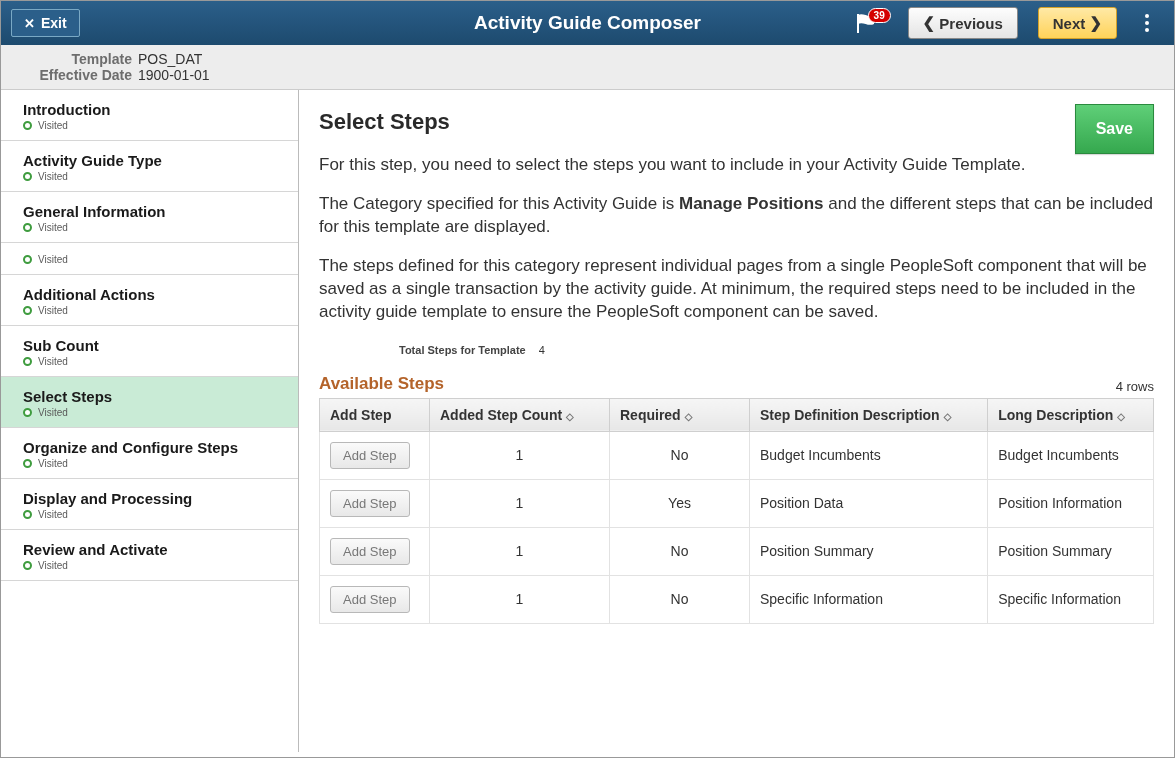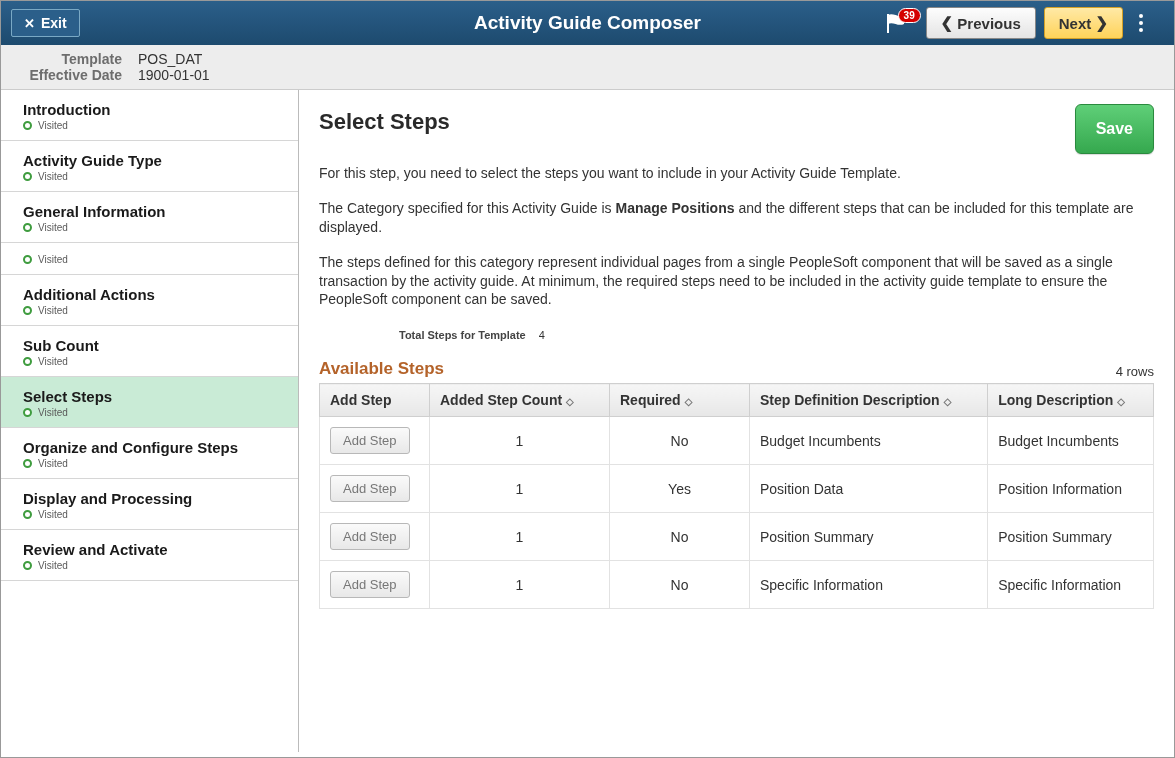--- a/index.html
+++ b/index.html
@@ -4,55 +4,55 @@
 <style>
   * { box-sizing: border-box; }
   html, body { margin: 0; padding: 0; font-family: Arial, Helvetica, sans-serif; font-size: 14px; color: #333; }
   body { width: 1175px; height: 758px; overflow: hidden; background: #fff; border: 1px solid #999; }
 
   
   .banner { display: flex; align-items: center; height: 44px; background: linear-gradient(#2b5f8a, #1d4a6e); color: #fff; position: relative; }
   .exit-btn { margin-left: 10px; background: #2b5f8a; border: 1px solid #7aa9c5; color: #fff; padding: 5px 12px; font-weight: bold; font-size: 14px; cursor: pointer; display: inline-flex; align-items: center; border-radius: 2px;}
   .exit-btn .x { margin-right: 6px; font-size: 13px; }
   .banner-title { position: absolute; left: 50%; transform: translateX(-50%); font-weight: bold; font-size: 19px; color: #fff; }
-  .banner-right { margin-left: auto; display: flex; align-items: center; gap: 8px; padding-right: 23px;}
+  .banner-right { margin-left: auto; display: flex; align-items: center; gap: 20px; padding-right: 17px;}
   .flag-wrap { position: relative; display: flex; align-items: center; margin-right: 6px;}
   .flag-svg { display: block; }
   .badge { position: absolute; top: -3px; left: 14px; background: #d40000; color: #fff; border-radius: 9px; font-size: 10px; padding: 1px 5px; border: 1px solid #fff; font-weight: bold; }
   .nav-btn { padding: 6px 14px; font-weight: bold; font-size: 15px; border-radius: 3px; cursor: pointer; display: inline-flex; align-items: center; }
   .prev-btn { background: linear-gradient(#fdfdfd, #e4e4e4); border: 1px solid #888; color: #333; }
   .next-btn { background: linear-gradient(#ffe9a6, #ffd35a); border: 1px solid #d4a128; color: #333; }
   .chev { display: inline-block; }
   .more-btn { padding: 6px 8px; cursor: pointer; color: #fff; font-size: 18px; line-height: 14px; display:flex; flex-direction:column; gap:3px; align-items:center; justify-content:center;}
   .more-btn span{width:4px;height:4px;background:#fff;border-radius:50%;}
 
   
   .subheader { background: #ededed; border-bottom: 1px solid #ccc; padding: 6px 12px; }
   .subheader-row { display: flex; }
-  .sh-label { width: 125px; text-align: right; color: #6d6d6d; font-weight: bold; padding-right: 16px; }
+  .sh-label { width: 125px; text-align: right; color: #6d6d6d; font-weight: bold; padding-right: 6px; }
   .sh-value { color: #333; }
 
   
   .content { display: flex; height: calc(100% - 44px - 50px); }
   .sidebar { width: 298px; border-right: 1px solid #bbb; overflow-y: auto; background: #fff;}
   .main { flex: 1; padding: 14px 20px 20px 20px; overflow-y: auto; position: relative;}
 
   
   .side-item { border-bottom: 1px solid #d6d6d6; padding: 11px 10px 9px 22px; cursor: pointer;}
   .side-item.first { border-top: none; }
   .side-item.selected { background: #c9ebd6; }
   .side-title { font-weight: bold; font-size: 15px; color: #1a1a1a; margin-bottom: 2px;}
   .side-status { font-size: 10px; color: #5a5a5a; display: flex; align-items: center;}
   .status-dot { width: 9px; height: 9px; border: 2px solid #3f9c3f; border-radius: 50%; display:inline-block; margin-right: 6px; background:#fff;}
 
   
   .page-head { display:flex; align-items:center; justify-content:space-between; }
   .page-title { font-size: 22px; font-weight: bold; color: #2a2a2a; margin: 4px 0 18px 0;}
-  .save-btn { background: linear-gradient(#5fcf78, #35a84e); border: 1px solid #2a8a3e; color: #fff; font-weight: bold; font-size: 16px; padding: 15px 20px; border-radius: 6px; cursor: pointer; box-shadow: 0 1px 1px rgba(0,0,0,.15); }
-  .intro p { margin: 10px 0 16px 0; font-size: 14px; line-height: 1.35;}
+  .save-btn { background: linear-gradient(#5fcf78, #35a84e); border: 1px solid #2a8a3e; color: #fff; font-weight: bold; font-size: 16px; padding: 15px 20px; border-radius: 0; cursor: pointer; box-shadow: 0 1px 1px rgba(0,0,0,.15); }
+  .intro p { margin: 0 0 16px 0; font-size: 17px; line-height: 1.35;}
   .intro b { font-weight: bold; }
 
   .total-row { margin: 20px 0 18px 80px; font-size: 11px;}
   .total-label { font-weight: bold; color:#444; }
   .total-val { margin-left: 10px; }
 
   .section-head { display:flex; justify-content:space-between; align-items:flex-end;}
   .avail-title { color: #b4632a; font-weight: bold; font-size: 17px; margin-bottom: 4px;}
   .rowcount { font-size: 13px; color:#333; margin-bottom:4px;}
 

